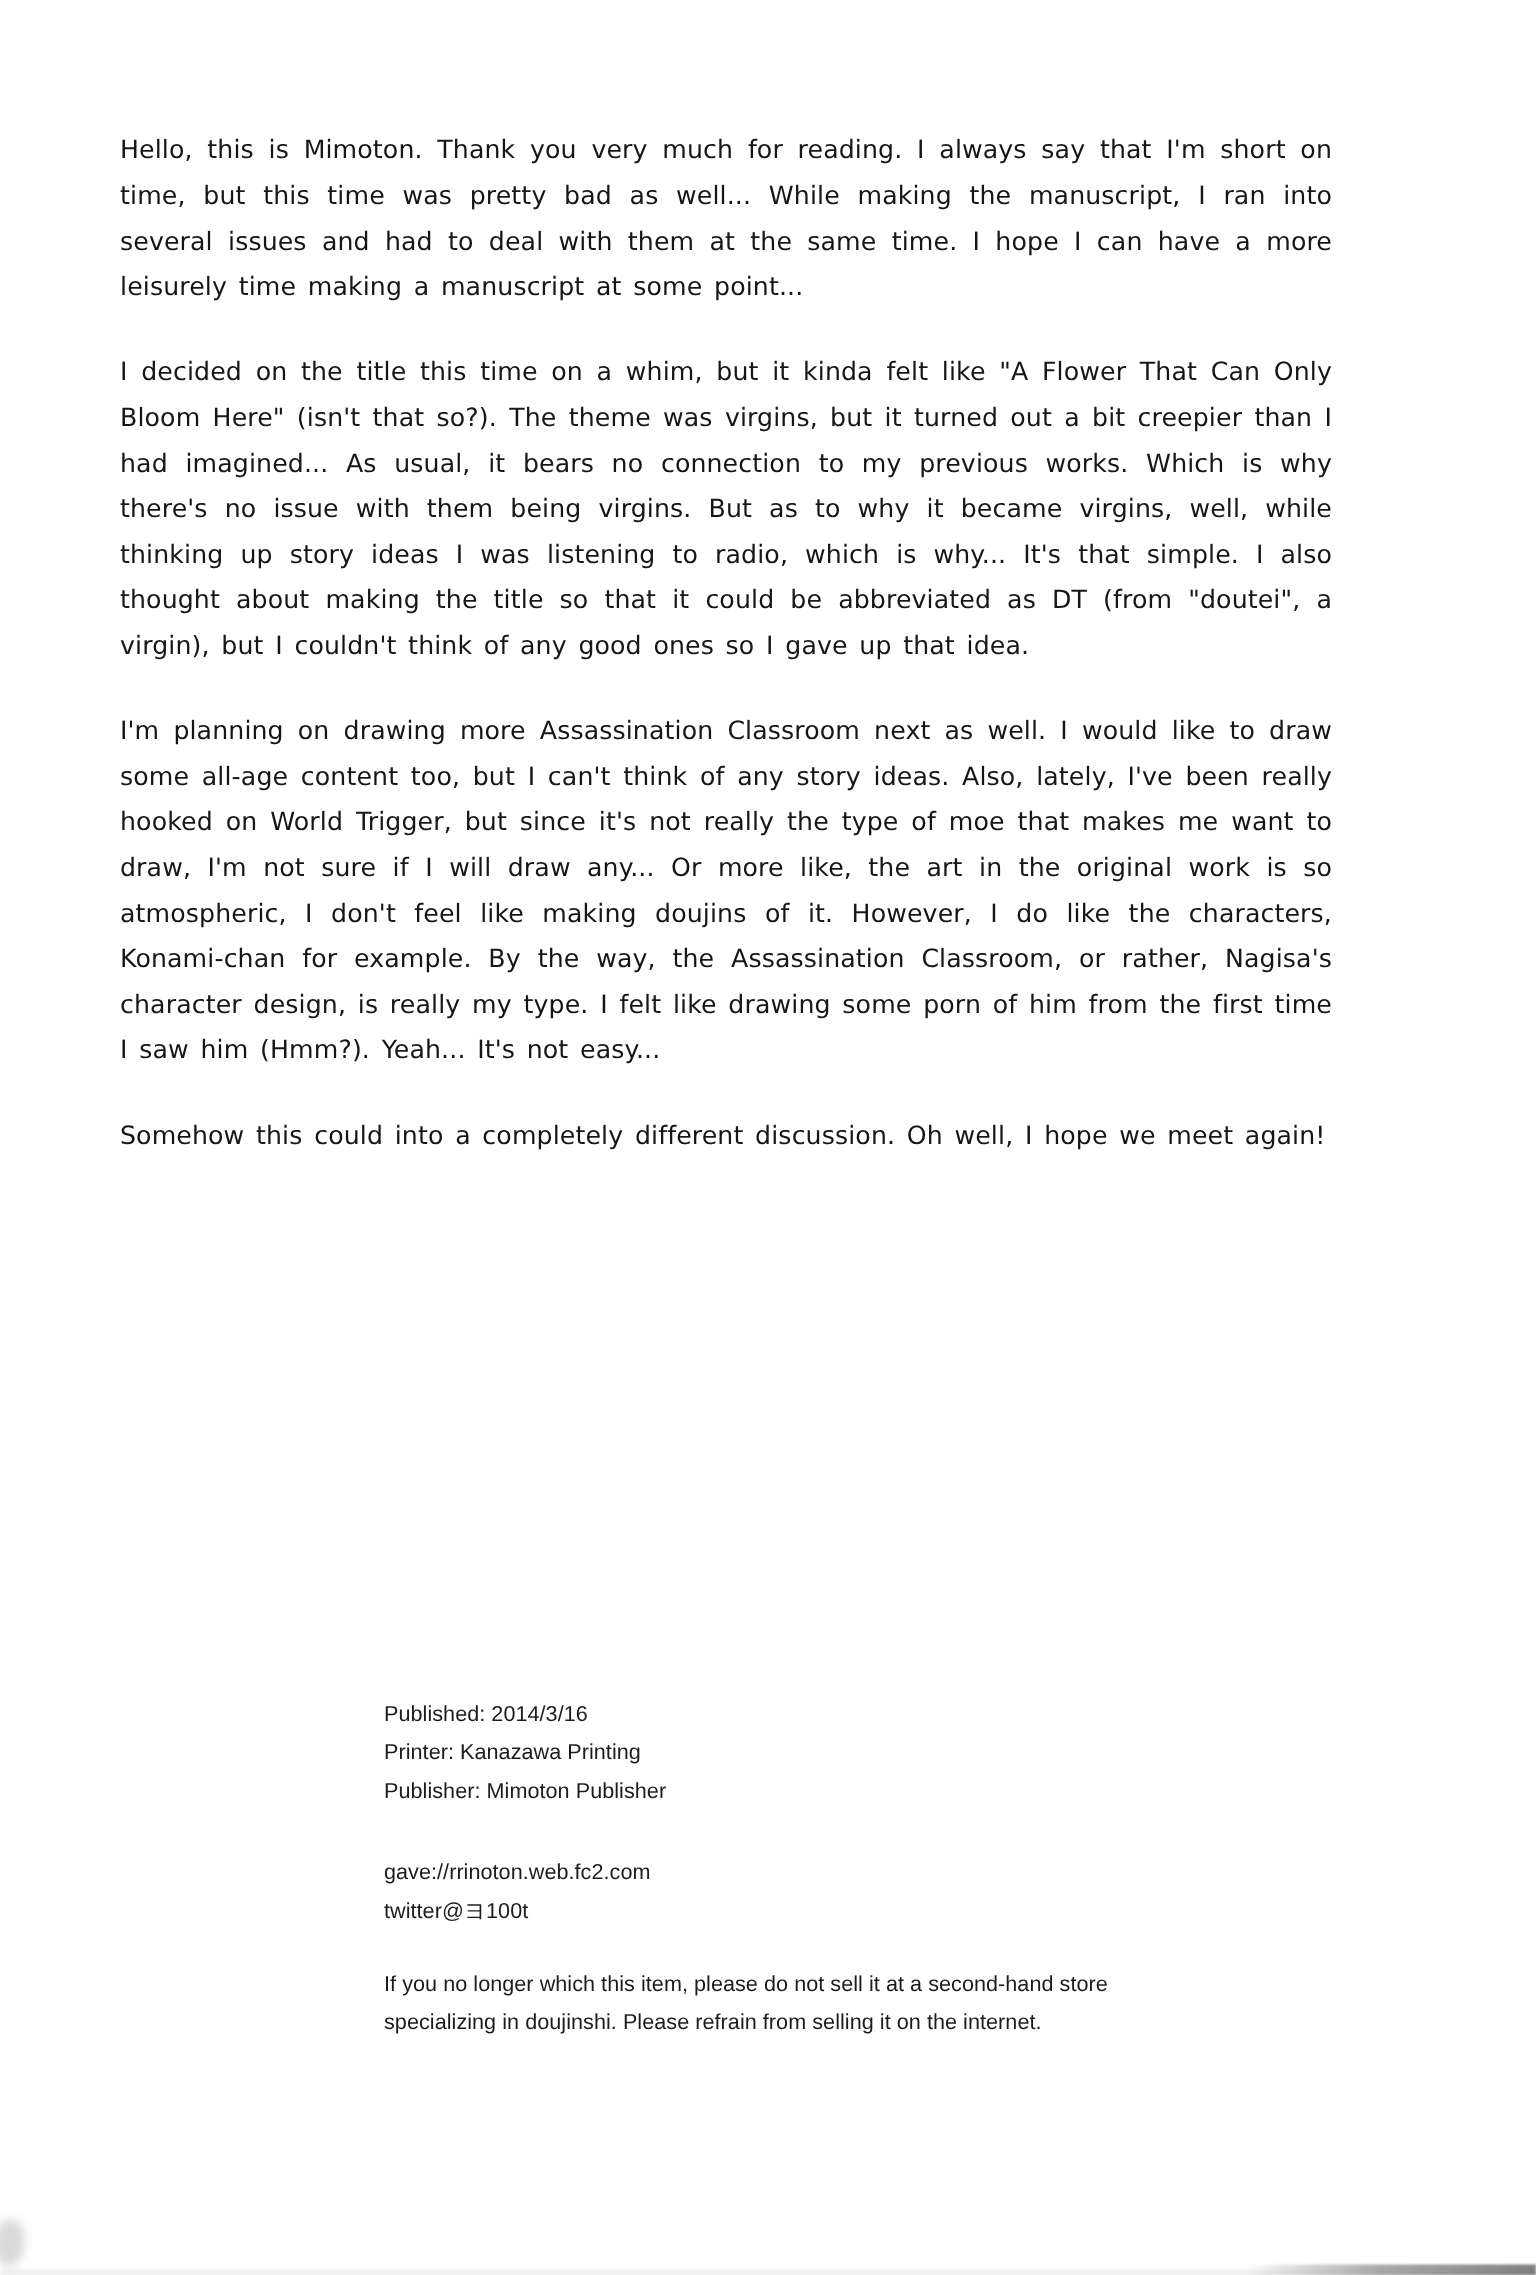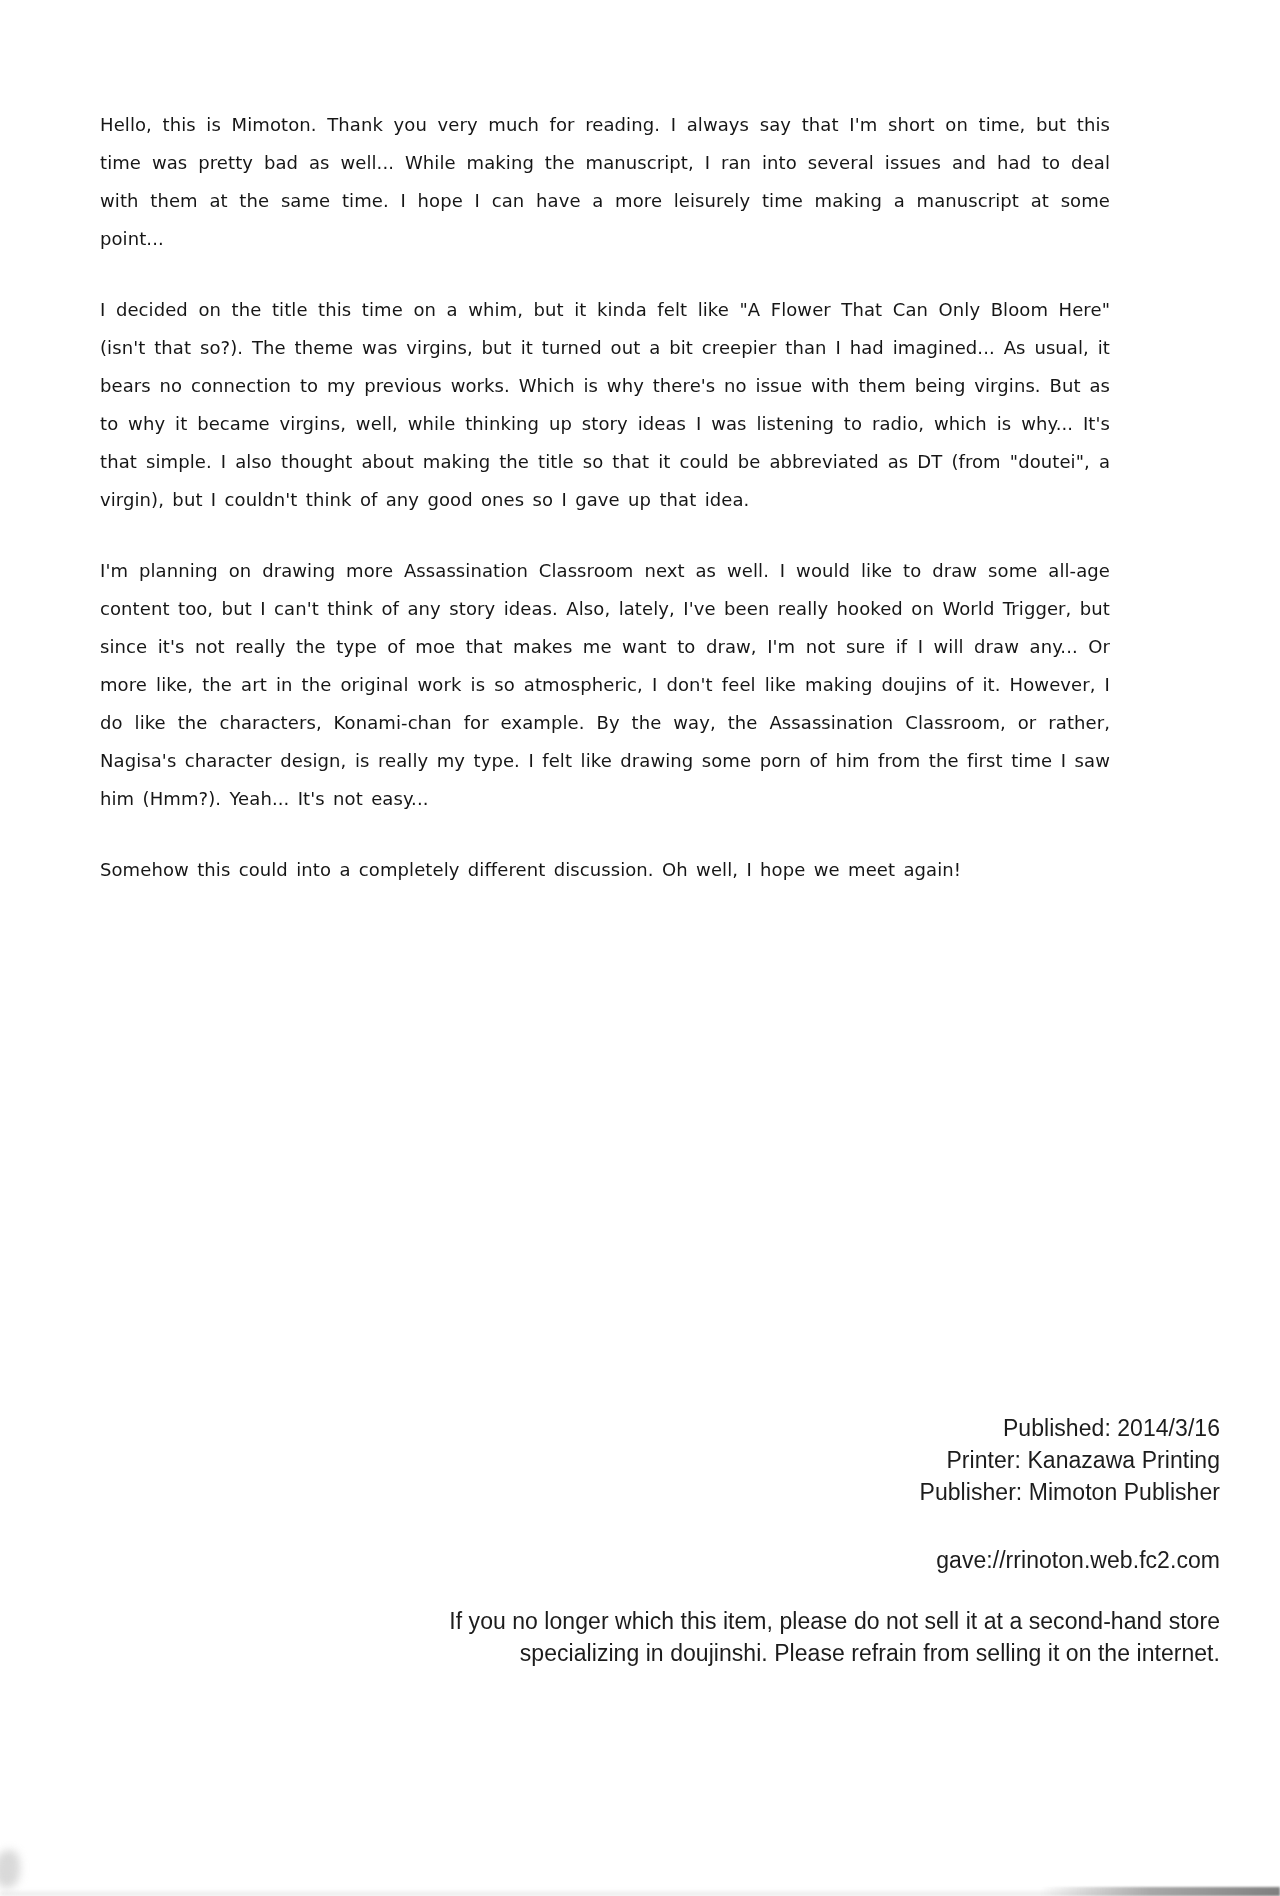--- a/index.html
+++ b/index.html
@@ -15,42 +15,42 @@
     overflow: hidden;
     color: #141414;
   }
   
   .afterword {
     position: absolute;
     left: 100px;
     top: 106px;
     width: 1010px;
     font-family: "DejaVu Sans", sans-serif;
-    font-size: 18px;
+    font-size: 21px;
     line-height: 38px;
     color: #161616;
     text-align: justify;
     word-spacing: 0.14em;
     letter-spacing: 0.005em;
   }
   .afterword p {
     margin: 0 0 33px 0;
   }
   .afterword p:last-child {
     margin-bottom: 0;
   }
   
   .colophon {
     position: absolute;
     top: 1412px;
     right: 60px;
     width: 900px;
-    text-align: right;
+    text-align: left;
     font-family: "Liberation Sans", sans-serif;
-    font-size: 23px;
+    font-size: 18px;
     line-height: 32px;
     color: #1c1c1c;
     letter-spacing: 0.002em;
   }
   .c-block { margin: 0; }
   .c-block.publication { margin-bottom: 36px; }
   .c-block.links       { margin-bottom: 29px; }
   .c-block.warning     { margin-bottom: 28px; }
   
   .artifact-bottom-edge {
@@ -98,20 +98,21 @@
   </div>
 
   <div class="colophon">
     <div class="c-block publication">
       <div>Published: 2014/3/16</div>
       <div>Printer: Kanazawa Printing</div>
       <div>Publisher: Mimoton Publisher</div>
     </div>
     <div class="c-block links">
       <div>gave://rrinoton.web.fc2.com</div>
+      <div>twitter@ヨ100t</div>
     </div>
     <div class="c-block resale">
       <div>If you no longer which this item, please do not sell it at a second-hand store</div>
       <div>specializing in doujinshi. Please refrain from selling it on the internet.</div>
     </div>
   </div>
 
   <div class="artifact-bottom-edge"></div>
   <div class="artifact-bottom-right"></div>
   <div class="artifact-bottom-left"></div>

